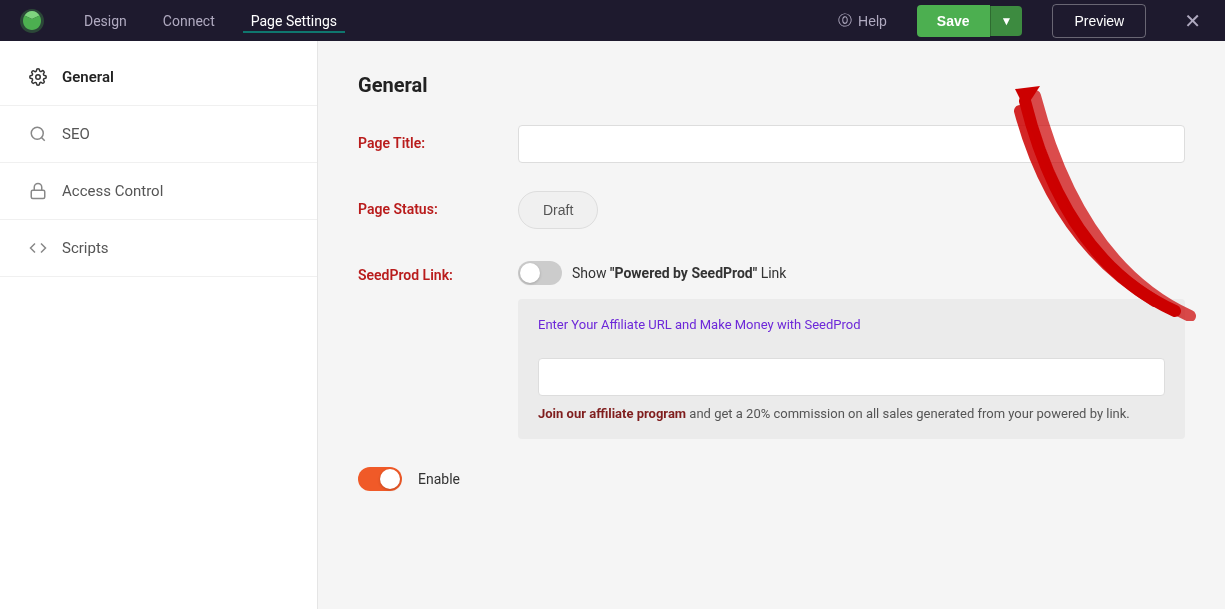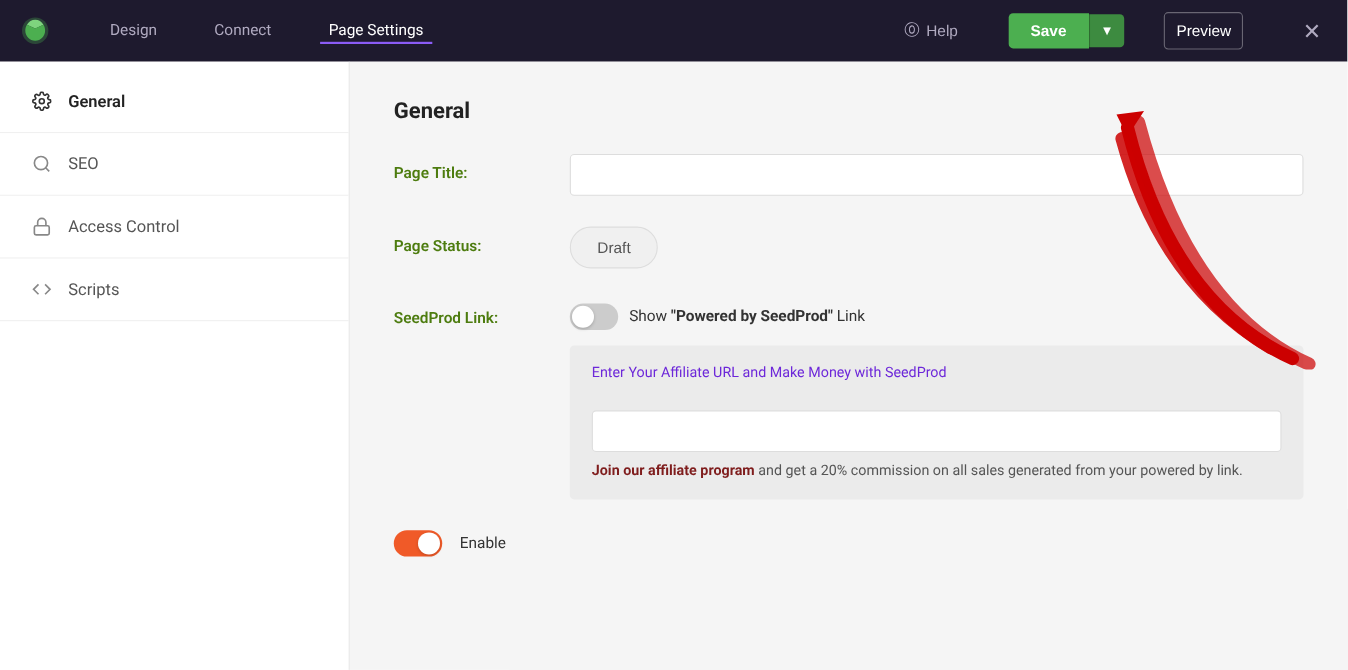--- a/index.html
+++ b/index.html
@@ -3,40 +3,40 @@
   <meta charset="utf-8">
   <style>
     * { box-sizing: border-box; margin: 0; padding: 0; }
     body { font-family: -apple-system, BlinkMacSystemFont, 'Segoe UI', Roboto, sans-serif; display: flex; flex-direction: column; height: 609px; width: 1225px; overflow: hidden; }
 
     
     .top-nav {
       background: #1e1a2e;
       display: flex;
       align-items: center;
-      height: 56px;
+      height: 41px;
       padding: 0 16px;
-      gap: 36px;
+      gap: 20px;
       flex-shrink: 0;
     }
     .logo {
       width: 32px;
       height: 32px;
       margin-right: 8px;
     }
     .nav-link {
       color: #b0aac0;
       font-size: 14px;
       cursor: pointer;
       padding: 4px 8px;
       text-decoration: none;
     }
     .nav-link.active {
       color: #ffffff;
-      border-bottom: 2px solid #8b5cf6;
+      border-bottom: 2px solid #0f766e;
       padding-bottom: 2px;
     }
     .nav-spacer { flex: 1; }
     .help-btn {
       display: flex;
       align-items: center;
       gap: 6px;
       color: #b0aac0;
       font-size: 14px;
       cursor: pointer;
@@ -66,25 +66,26 @@
       padding: 8px 10px;
       cursor: pointer;
       border-radius: 0 4px 4px 0;
       border-left: 1px solid #2e6b30;
       font-size: 12px;
     }
     .preview-btn {
       background: transparent;
       color: #ffffff;
       border: 1px solid #ffffff55;
-      padding: 8px 10px;
+      padding: 8px 21px;
       font-size: 14px;
       font-weight: 500;
       cursor: pointer;
       border-radius: 4px;
+      margin-left: 10px;
     }
     .close-btn {
       background: none;
       border: none;
       color: #b0aac0;
       font-size: 20px;
       cursor: pointer;
       margin-left: 10px;
       padding: 4px 8px;
     }
@@ -142,21 +143,21 @@
     }
     .form-row {
       display: flex;
       align-items: flex-start;
       margin-bottom: 28px;
       gap: 20px;
     }
     .form-label {
       font-size: 14px;
       font-weight: 600;
-      color: #4d7c0f;
+      color: #b91c1c;
       min-width: 140px;
       padding-top: 10px;
     }
     .form-control {
       flex: 1;
     }
     .text-input {
       width: 100%;
       padding: 10px 14px;
       border: 1px solid #ddd;

